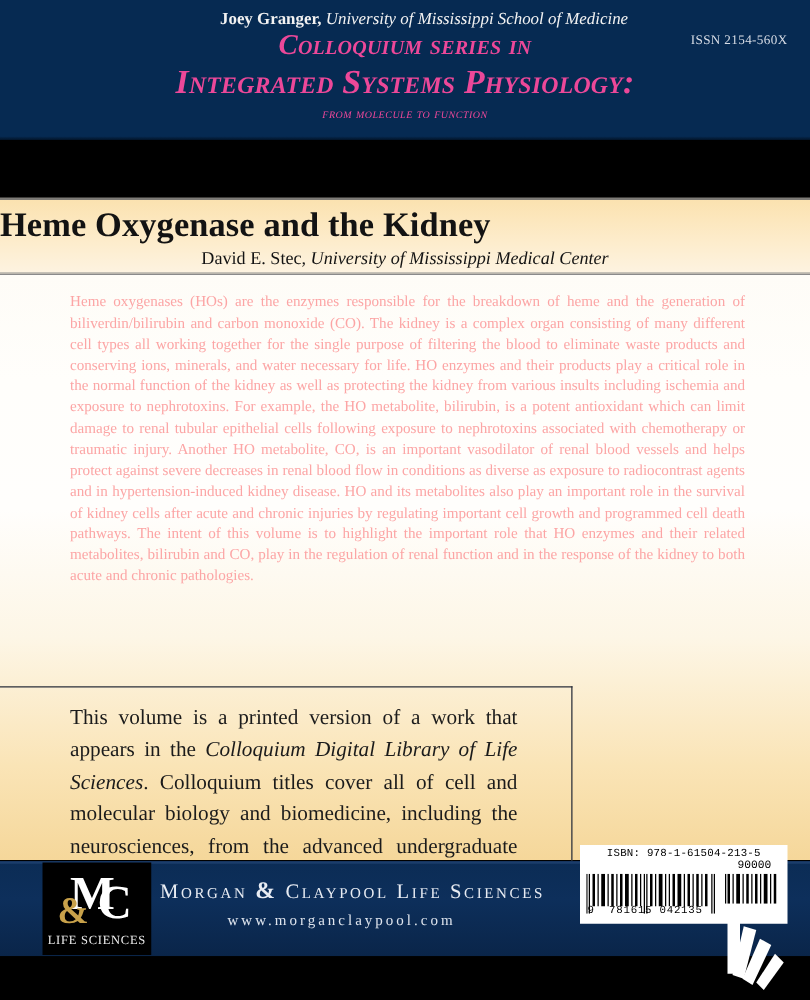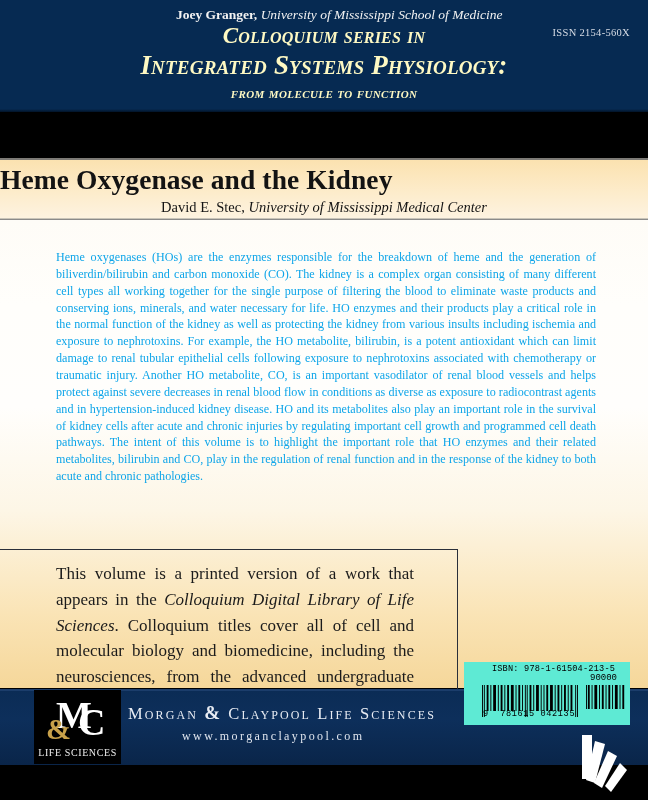--- a/index.html
+++ b/index.html
@@ -26,27 +26,27 @@
     content:""; position:absolute; left:0; right:0; bottom:0; height:3px;
     background:linear-gradient(180deg,rgba(10,45,85,0) 0%, #021327 100%);
   }
   .issn {
     position:absolute; right:18px; top:27px;
     color:#d8dde6; font-size:10.5px; letter-spacing:.3px;
     font-family:"Liberation Serif", serif;
   }
   .series-title {
     position:absolute; left:0; right:0; top:22px;
-    text-align:center; color:#fef9c3;
+    text-align:center; color:#ec4899;
     font-style:italic; font-weight:bold;
     line-height:1.18;
   }
   .series-title .l1 { display:block; font-size:23px; letter-spacing:.2px; }
   .series-title .l2 { display:block; font-size:27px; letter-spacing:.2px; margin-top:1px;}
-  .series-title .l3 { display:block; font-size:15px; letter-spacing:.4px; margin-top:3px; font-weight:bold;}
+  .series-title .l3 { display:block; font-size:11px; letter-spacing:.4px; margin-top:3px; font-weight:normal;}
   .sc { font-variant:small-caps; }
 
   
   .band-black {
     position:absolute; left:0; top:112px; width:648px; height:48px;
     background:#000000;
   }
   .editors {
     position:absolute; left:0; right:0; top:5px;
     color:#f2f2f2; font-size:13.5px; line-height:1.42;
@@ -87,23 +87,23 @@
     position:absolute; left:0; top:220px; width:648px; height:468px;
     background:linear-gradient(180deg,
         #fefcf7 0%,
         #fffefb 18%,
         #fffefc 40%,
         #fdf6e6 62%,
         #fae4b6 84%,
         #f5d79a 100%);
   }
   .abstract {
-    position:absolute; left:56px; top:249px; width:540px;
+    position:absolute; left:56px; top:233px; width:540px;
     font-size:12.1px; line-height:1.395;
-    color:#0ea5e9; text-align:justify;
+    color:#fca5a5; text-align:justify;
     text-align-last:left;
   }
 
   
   .blurb-box {
     position:absolute; left:0px; top:549px; width:458px; height:140px;
     border-top:1.5px solid #2a2f3a;
     border-right:1.5px solid #2a2f3a;
     background:transparent;
   }
@@ -156,22 +156,22 @@
     font-variant:small-caps;
   }
   .pub-name .amp { font-weight:bold; font-size:19px; }
   .pub-url {
     position:absolute; left:182px; top:729px;
     color:#dfe5ee; font-size:12px; letter-spacing:2.4px;
   }
 
   
   .barcode-box {
-    position:absolute; left:464px; top:662px; width:166px; height:63px;
-    background:#5eead4; padding:3px 5px 2px 18px;
+    position:absolute; left:464px; top:676px; width:166px; height:63px;
+    background:#ffffff; padding:3px 5px 2px 5px;
   }
   .bc-isbn {
     font-family:"Liberation Mono", monospace;
     font-size:8.6px; color:#000; letter-spacing:.2px;
     text-align:center; line-height:1.1;
   }
   .bc-90000 {
     font-family:"Liberation Mono", monospace;
     font-size:9px; color:#000; text-align:right;
     line-height:1.05; padding-right:8px;

